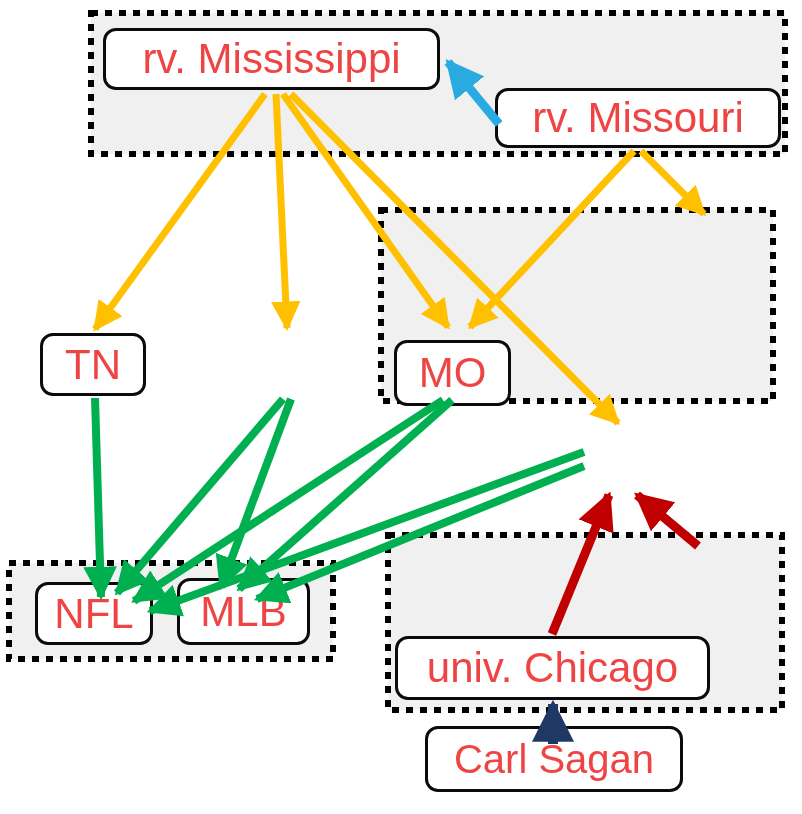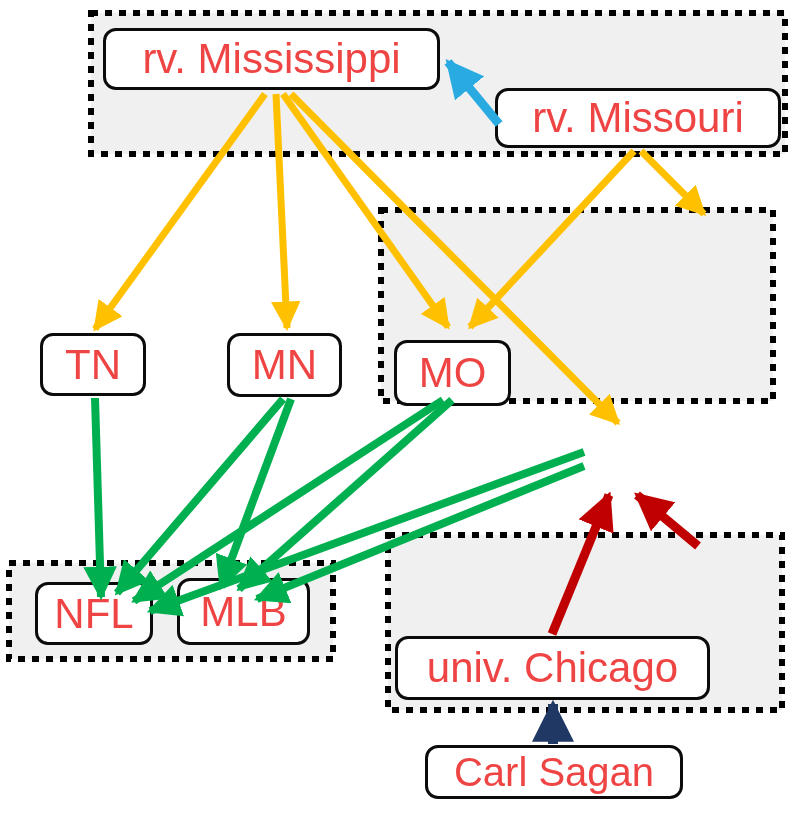--- a/index.html
+++ b/index.html
@@ -23,38 +23,37 @@
   #n-rv-missouri{left:495px;top:88px;width:286px;height:60px;}
   #n-ne{left:657px;top:218px;width:110px;height:62px;}
   #n-tn{left:40px;top:333px;width:106px;height:63px;}
   #n-mn{left:227px;top:333px;width:115px;height:64px;}
   #n-mo{left:394px;top:340px;width:117px;height:66px;}
   #n-il{left:585px;top:427px;width:112px;height:64px;}
   #n-nfl{left:35px;top:582px;width:118px;height:63px;}
   #n-mlb{left:177px;top:578px;width:133px;height:67px;}
   #n-uiuc{left:623px;top:549px;width:154px;height:60px;}
   #n-univ-chicago{left:395px;top:636px;width:315px;height:64px;}
-  #n-carl-sagan{left:425px;top:745px;width:258px;height:54px;font-size:40px;}
+  #n-carl-sagan{left:425px;top:726px;width:258px;height:66px;font-size:40px;}
 </style>
 </head>
 <body>
 
 <div id="canvas">
 
   <svg id="groups-layer" class="layer" width="802" height="814">
     <rect class="grouprect" x="91" y="13" width="694" height="141" stroke-dasharray="7 7"></rect>
     <rect class="grouprect" x="381" y="210" width="392" height="191" stroke-dasharray="7 7"></rect>
     <rect class="grouprect" x="9" y="563" width="324" height="96" stroke-dasharray="7 7"></rect>
     <rect class="grouprect" x="388" y="535" width="394" height="175" stroke-dasharray="7 7"></rect>
   </svg>
 
   <div class="node" id="n-rv-mississippi">rv. Mississippi</div>
   <div class="node" id="n-rv-missouri">rv. Missouri</div>
   <div class="node" id="n-tn">TN</div>
-  <div class="node" id="n-mn">MN</div>
   <div class="node" id="n-mo">MO</div>
   <div class="node" id="n-nfl">NFL</div>
   <div class="node" id="n-mlb">MLB</div>
   <div class="node" id="n-univ-chicago">univ. Chicago</div>
   <div class="node" id="n-carl-sagan">Carl Sagan</div>
 
   <svg id="edges-layer" class="layer" width="802" height="814">
     <defs id="edge-defs">
         <marker id="ah-yellow" viewBox="0 0 6 6" markerWidth="4.2" markerHeight="4.2" refX="5.4" refY="3" orient="auto" markerUnits="strokeWidth">
           <path d="M0,0 L6,3 L0,6 Z" fill="#FFC000"></path>

